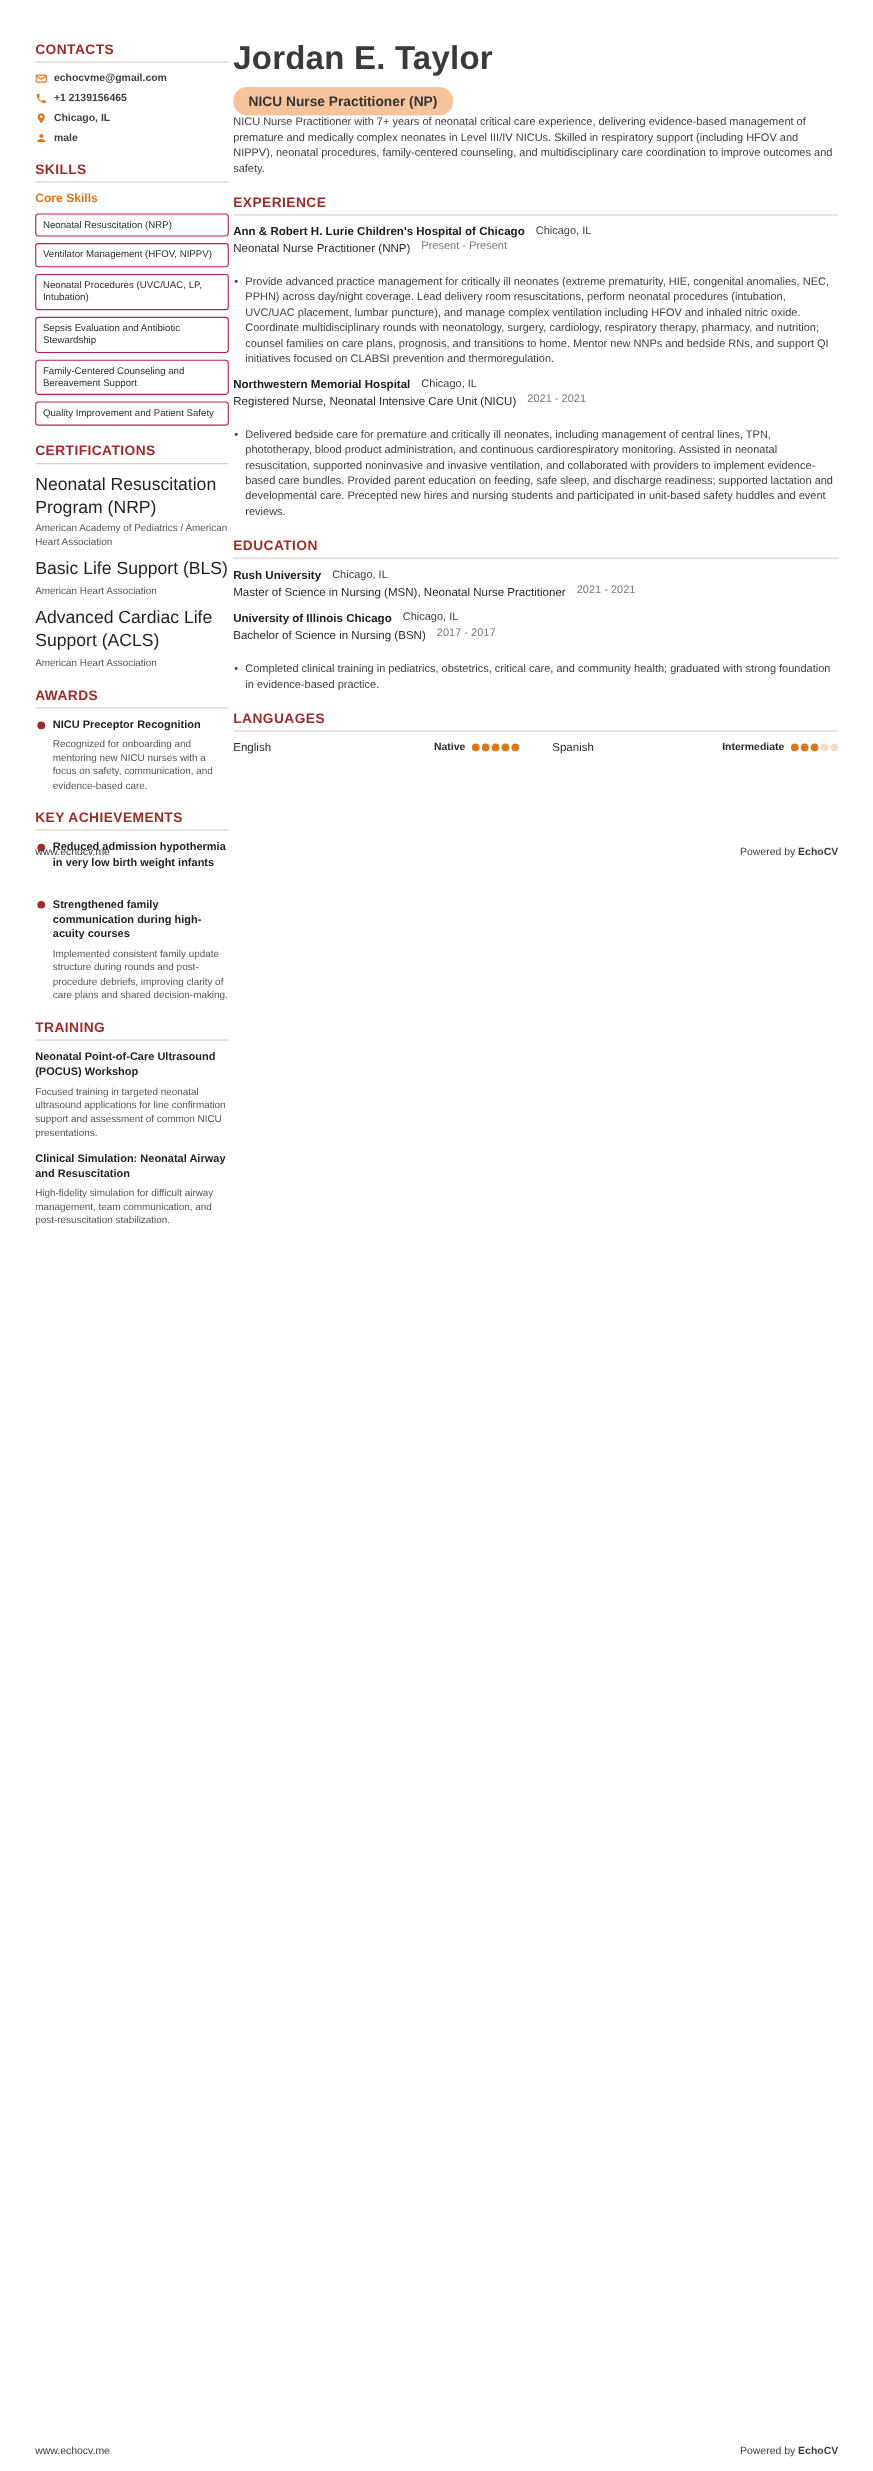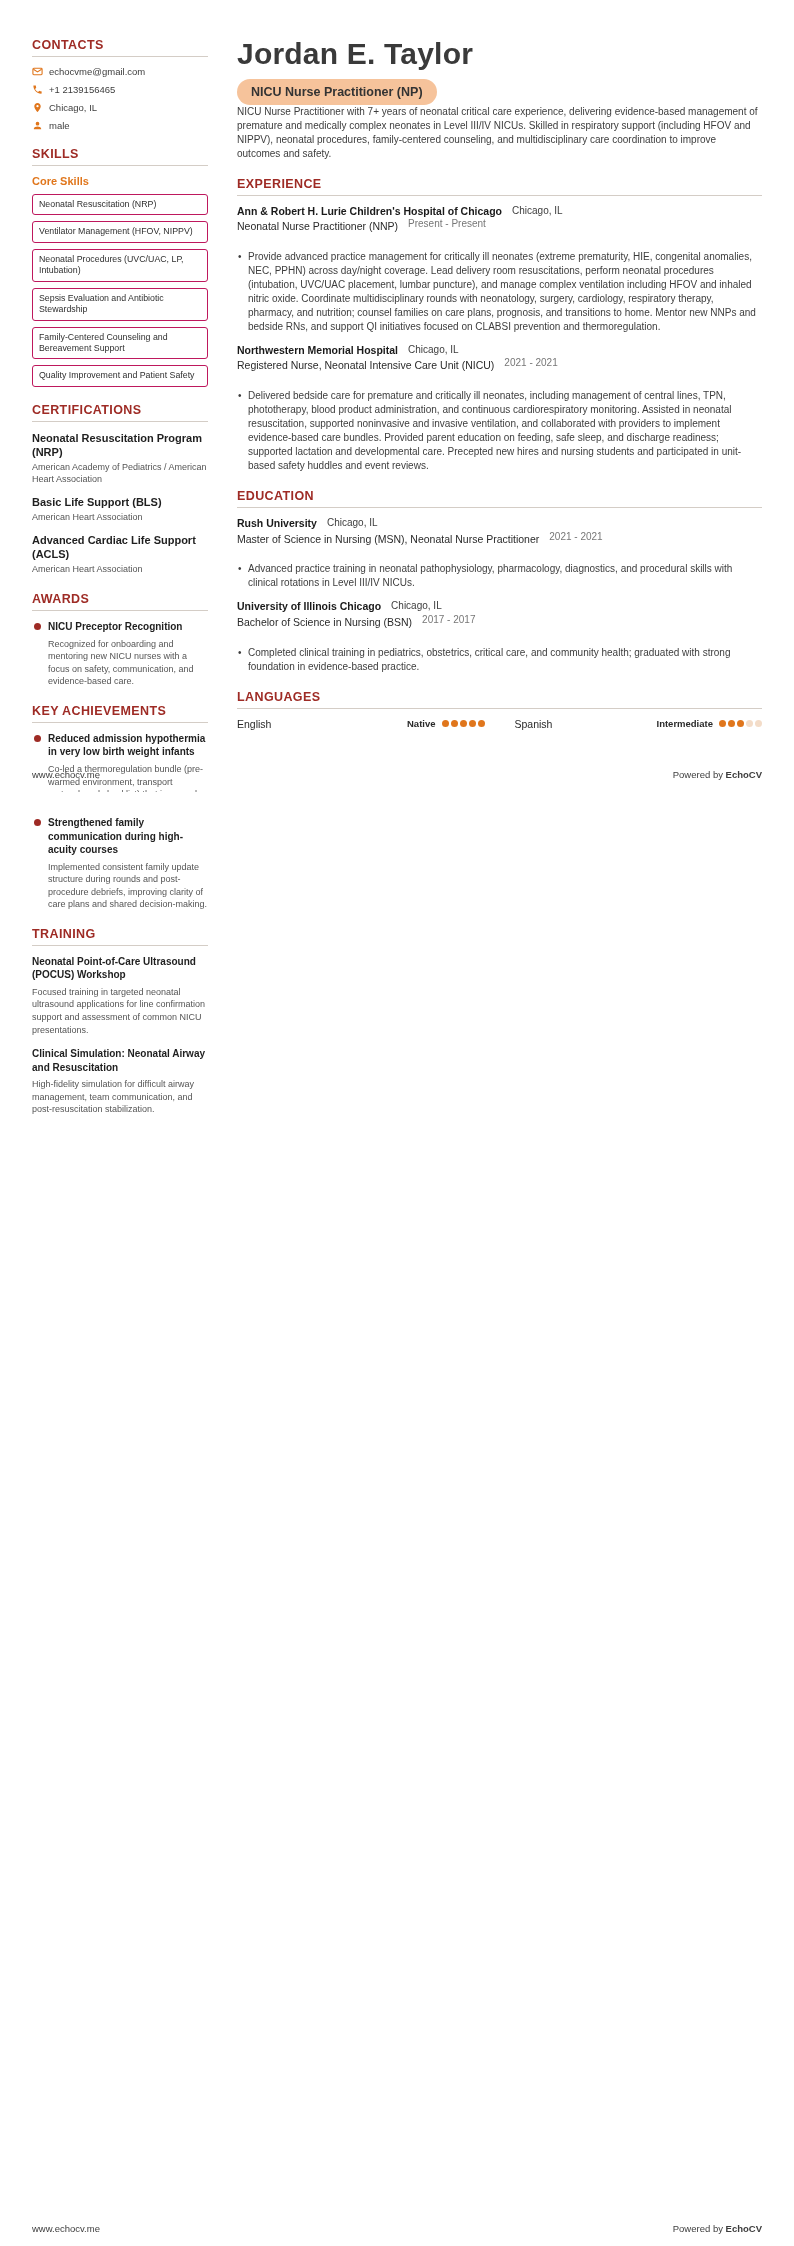--- a/index.html
+++ b/index.html
@@ -8,44 +8,44 @@
     width: 794px; height: 2246px;
     background: #ffffff;
     font-family: "Liberation Sans", sans-serif;
     color: #3d3d3d;
     position: relative;
   }
   .sheet { position: relative; overflow: hidden; }
   #sheet1 { height: 792px; padding: 38px 32px 0 32px; }
   #sheet2 { height: 1454px; padding: 24px 32px 0 32px; }
 
-  .cols { display: flex; gap: 29px; }
+  .cols { display: flex; gap: 4px; }
   .left-col { width: 176px; flex: none; }
   .right-col { flex: 1; min-width: 0; }
 
   .sec-h {
     font-size: 12.5px; font-weight: bold; color: #9E2B25;
     letter-spacing: .4px; padding-bottom: 4px;
     border-bottom: 1px solid #d4cdc6; margin: 0 0 9px 0;
   }
   .mt { margin-top: 16px; }
 
   
-  .contact-item { display: flex; align-items: center; gap: 6px; font-size: 9.5px; color: #3d3d3d; margin-bottom: 7px; }
+  .contact-item { display: flex; align-items: center; gap: 6px; font-size: 9.5px; color: #3d3d3d; margin-bottom: 7px; font-weight: bold; }
   .contact-item svg { flex: none; display: block; }
 
   .group-label { color: #E0761C; font-size: 11px; font-weight: bold; margin: 2px 0 7px 0; }
   .skill-box {
     border: 1px solid #be185d; border-radius: 3px;
     padding: 4px 6px; margin-bottom: 6px;
     font-size: 8.8px; line-height: 1.3; color: #2f2f2f; background: #fff;
   }
 
   .cert-item { margin-bottom: 9px; }
-  .cert-title { font-size: 11px; font-weight: bold; color: #1f1f1f; line-height: 1.3; margin-bottom: 3px; }
+  .cert-title { font-size: 16px; font-weight: normal; color: #1f1f1f; line-height: 1.3; margin-bottom: 3px; }
   .cert-org { font-size: 9px; color: #555; line-height: 1.3; }
 
   .dot-item { position: relative; padding-left: 16px; margin-bottom: 10px; }
   .dot-item::before {
     content: ""; position: absolute; left: 2px; top: 3px;
     width: 7px; height: 7px; border-radius: 50%; background: #9E2B25;
   }
   .dot-title { font-size: 10px; font-weight: bold; color: #1f1f1f; line-height: 1.35; margin-bottom: 4px; }
   .dot-desc { font-size: 9px; color: #555; line-height: 1.4; }
 
@@ -204,21 +204,20 @@
 
       <div class="job">
         <div class="head-row">
           <div class="company">Rush University</div>
           <div class="loc">Chicago, IL</div>
         </div>
         <div class="head-row">
           <div class="role">Master of Science in Nursing (MSN), Neonatal Nurse Practitioner</div>
           <div class="dates">2021 - 2021</div>
         </div>
-        <div class="bullet">Advanced practice training in neonatal pathophysiology, pharmacology, diagnostics, and procedural skills with clinical rotations in Level III/IV NICUs.</div>
       </div>
 
       <div class="job">
         <div class="head-row">
           <div class="company">University of Illinois Chicago</div>
           <div class="loc">Chicago, IL</div>
         </div>
         <div class="head-row">
           <div class="role">Bachelor of Science in Nursing (BSN)</div>
           <div class="dates">2017 - 2017</div>

